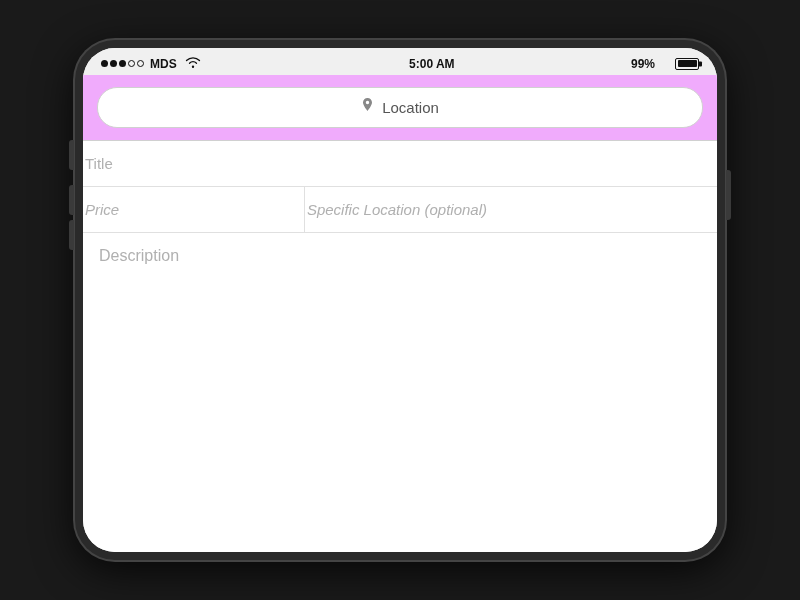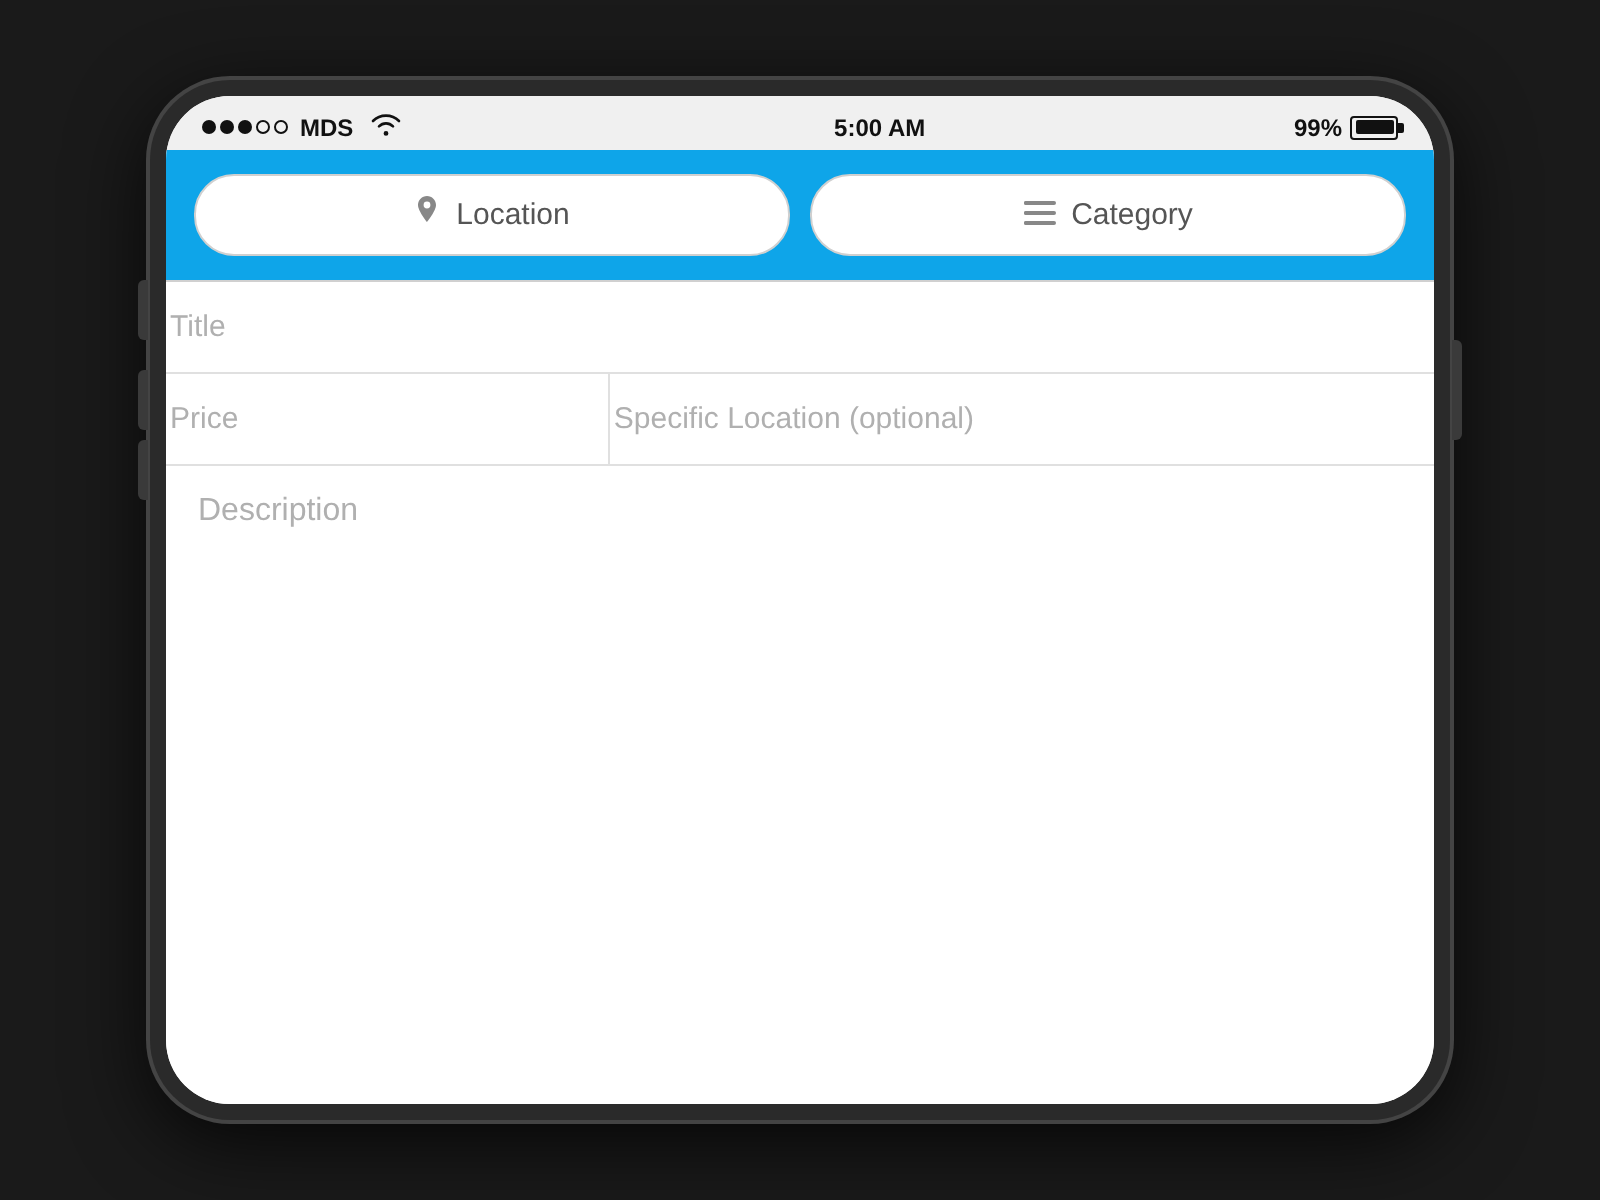--- a/index.html
+++ b/index.html
@@ -105,21 +105,21 @@
 
     .status-center {
       font-size: 12px;
       font-weight: 600;
       padding-left: 32px;
     }
 
     .status-right {
       display: flex;
       align-items: center;
-      gap: 4px;
+      gap: 20px;
       font-size: 12px;
       font-weight: 600;
     }
 
     .battery-container {
       display: flex;
       align-items: center;
       gap: 2px;
     }
 
@@ -195,21 +195,21 @@
       flex: 1;
       display: flex;
       flex-direction: column;
     }
 
     
     .filter-row {
       display: flex;
       gap: 10px;
       padding: 12px 14px;
-      background: #0ea5e9;
+      background: #f0abfc;
       border-bottom: 1px solid #d0d0d0;
     }
 
     .filter-btn {
       flex: 1;
       display: flex;
       align-items: center;
       justify-content: center;
       gap: 8px;
       background: white;
@@ -235,20 +235,21 @@
     }
 
     .form-row {
       display: flex;
       border-bottom: 1px solid #e0e0e0;
     }
 
     .form-row .form-field {
       border-bottom: none;
       flex: 1;
+      font-style: italic;
     }
 
     .form-row .form-field:first-child {
       border-right: 1px solid #e0e0e0;
       flex: 0 0 35%;
     }
 
     .description-field {
       padding: 14px 16px;
       font-size: 16px;
@@ -296,33 +297,20 @@
 
       <div class="filter-row">
         <button class="filter-btn">
           <span class="filter-btn-icon">
             <svg width="13" height="16" viewBox="0 0 13 16" fill="none">
               <path d="M6.5 0C4.0 0 2.0 2.0 2.0 4.5C2.0 7.5 6.5 13 6.5 13s4.5-5.5 4.5-8.5C11.0 2.0 9.0 0 6.5 0zm0 6.2a1.7 1.7 0 1 1 0-3.4 1.7 1.7 0 0 1 0 3.4z" fill="#888"></path>
             </svg>
           </span>
           <span>Location</span>
         </button>
-        <button class="filter-btn">
-          <span class="filter-btn-icon">
-            <svg width="16" height="13" viewBox="0 0 16 13" fill="none">
-              <rect x="0" y="0.5" width="16" height="2" rx="1" fill="#888"></rect>
-              <rect x="0" y="5.5" width="16" height="2" rx="1" fill="#888"></rect>
-              <rect x="0" y="10.5" width="16" height="2" rx="1" fill="#888"></rect>
-              <rect x="0" y="0.5" width="4" height="2" rx="1" fill="#888"></rect>
-              <rect x="0" y="5.5" width="4" height="2" rx="1" fill="#888"></rect>
-              <rect x="0" y="10.5" width="4" height="2" rx="1" fill="#888"></rect>
-            </svg>
-          </span>
-          <span>Category</span>
-        </button>
       </div>
 
       <div class="form-field">
         <span>Title</span>
       </div>
 
       <div class="form-row">
         <div class="form-field">
           <span>Price</span>
         </div>

